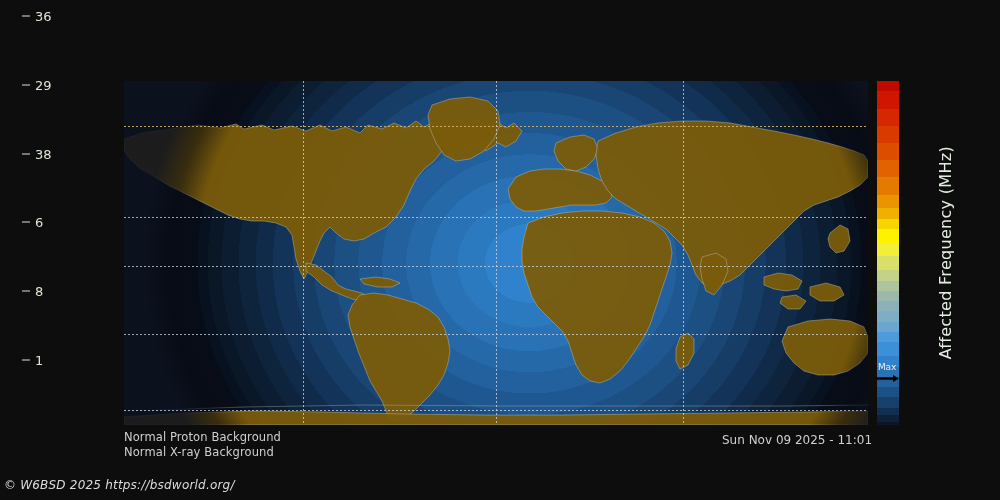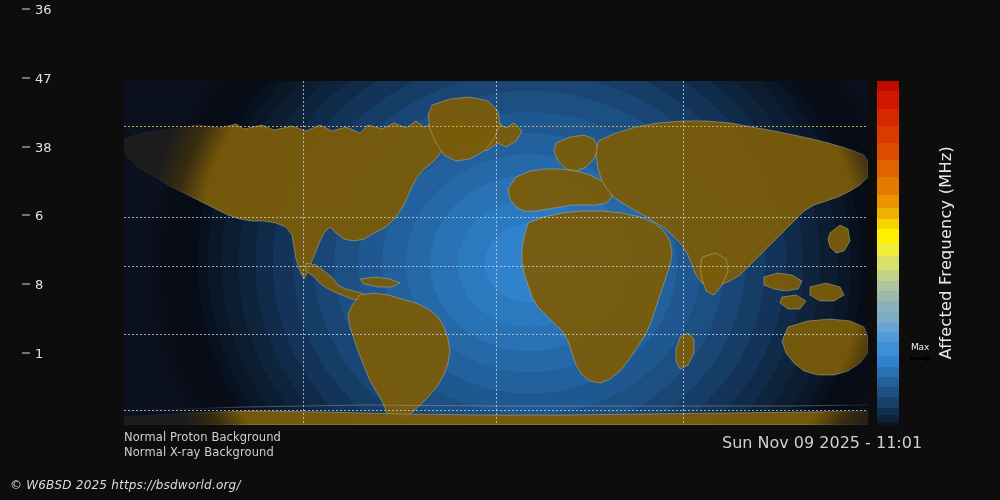--- a/index.html
+++ b/index.html
@@ -71,46 +71,46 @@
         background-image:linear-gradient(to right,#cfd8e6 0 2px,transparent 2px 4px);
         background-size:4px 1px;opacity:.75;}
   .gl-v{position:absolute;top:0;height:100%;width:1px;
         background-image:linear-gradient(to bottom,#cfd8e6 0 2px,transparent 2px 4px);
         background-size:1px 4px;opacity:.75;}
   .gl-h.trop{background-image:linear-gradient(to right,#c9a54a 0 2px,transparent 2px 4px);opacity:.8;}
 
   
   .cb-wrap{position:absolute;left:877px;top:81px;width:22px;height:344px;}
   .cb{position:absolute;inset:0;}
-  .cb-ticks{position:absolute;left:22px;top:9px;height:344px;width:60px;}
+  .cb-ticks{position:absolute;left:22px;top:16px;height:344px;width:60px;}
   .tick{position:absolute;left:0;display:flex;align-items:center;gap:5px;
         transform:translateY(-50%);}
   .tick .dash{display:block;width:8px;height:1px;background:#d8e4cf;}
   .tick .lbl{font-size:13px;color:#dde7d4;line-height:1;}
   .cb-title{
     position:absolute;left:930px;top:81px;height:344px;width:30px;
     display:flex;align-items:center;justify-content:center;
   }
   .cb-title span{
     writing-mode:vertical-rl;transform:rotate(180deg);
     font-size:16px;color:#e3ece0;white-space:nowrap;letter-spacing:.3px;
   }
   
-  .maxmark{position:absolute;left:910px;width:14px;height:16px;
-           transform:translateY(-50%);pointer-events:none;}
+  .maxmark{position:absolute;left:877px;width:14px;height:16px;
+           transform:translateY(-50%);pointer-events:none;margin-top:20px;}
   .maxmark .mtxt{position:absolute;left:1px;top:-3px;font-size:9px;color:#e8eef5;
                  line-height:1;letter-spacing:-.2px;}
   .maxmark .marrow{position:absolute;left:0;top:9px;width:22px;height:7px;}
 
   
   .note{position:absolute;left:124px;font-size:11.5px;color:#cfcfcf;letter-spacing:.1px;}
   .note1{top:430px;}
   .note2{top:445px;}
-  .stamp{position:absolute;left:722px;top:433px;font-size:16px;color:#cfcfcf;}
-  .credit{position:absolute;left:10px;top:478px;font-size:12px;color:#dcdcdc;
+  .stamp{position:absolute;left:722px;top:433px;font-size:12px;color:#cfcfcf;}
+  .credit{position:absolute;left:4px;top:478px;font-size:12px;color:#dcdcdc;
           font-style:italic;letter-spacing:.2px;}
 </style>
 </head>
 <body>
 
 <div id="root">
 
 
   <div class="map">
 
@@ -246,21 +246,21 @@
     </svg>
   </div>
 
   <div class="cb-ticks">
     <div class="tick" style="top:0px">
       <i class="dash"></i>
       <span class="lbl">36</span>
     </div>
     <div class="tick" style="top:68.8px">
       <i class="dash"></i>
-      <span class="lbl">47</span>
+      <span class="lbl">29</span>
     </div>
     <div class="tick" style="top:137.6px">
       <i class="dash"></i>
       <span class="lbl">38</span>
     </div>
     <div class="tick" style="top:206.4px">
       <i class="dash"></i>
       <span class="lbl">6</span>
     </div>
     <div class="tick" style="top:275.2px">

